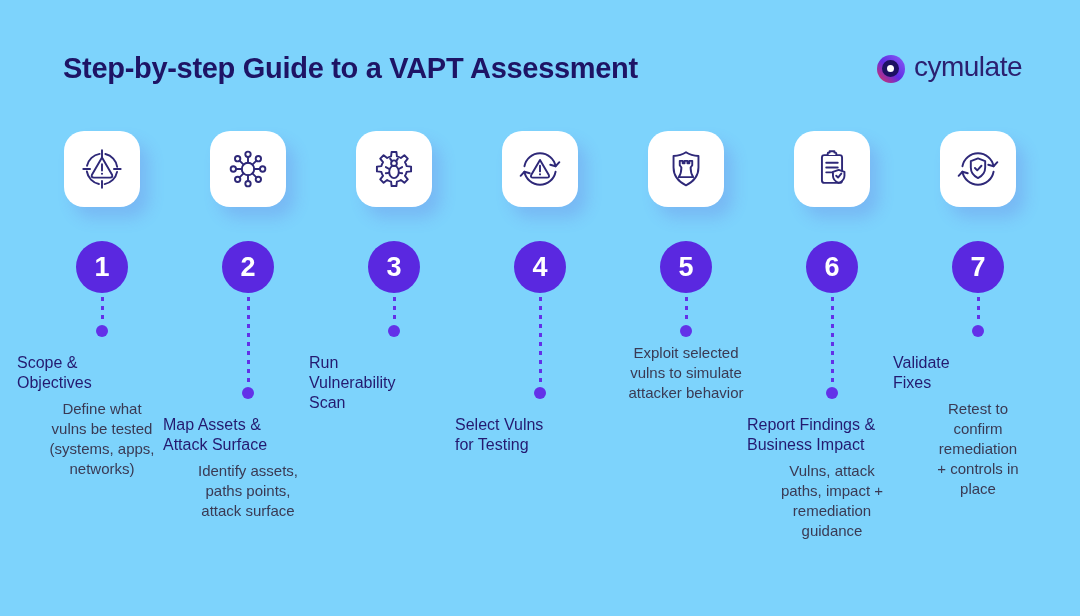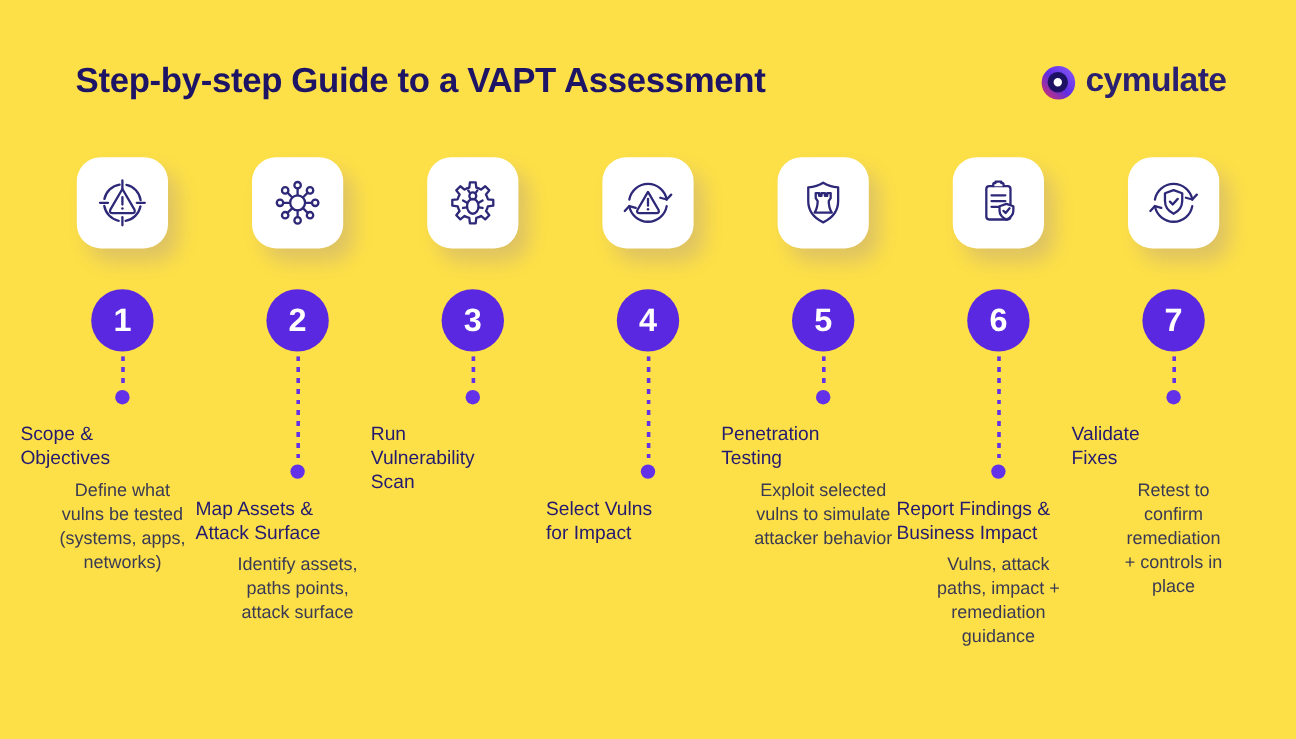--- a/index.html
+++ b/index.html
@@ -1,18 +1,18 @@
 <!DOCTYPE html>
 <html><head>
 <meta charset="utf-8">
 <style>
   html,body{margin:0;padding:0;}
   .canvas{
     width:1080px;height:616px;
-    background:#fde047;
+    background:#7dd3fc;
     font-family:"Liberation Sans", sans-serif;
     overflow:hidden;
     position:relative;
   }
   
   .header{
     display:flex;justify-content:space-between;align-items:center;
     padding:52px 58px 0 63px;
   }
   .title{
@@ -23,21 +23,21 @@
   .logo-mark{
     width:28px;height:28px;border-radius:50%;
     background:linear-gradient(45deg,#E03358 0%,#5F2CE4 48%,#8B5DF7 100%);
     display:flex;align-items:center;justify-content:center;
   }
   .logo-hole{
     width:7px;height:7px;background:#FFFFFF;border-radius:50%;
     border:5.5px solid #1D1163;
   }
   .logo-text{
-    font-size:28px;font-weight:700;color:#2B2070;letter-spacing:-0.5px;
+    font-size:28px;font-weight:400;color:#2B2070;letter-spacing:-0.5px;
     margin-top:-3px;
   }
   
   .steps{
     display:flex;
     padding:0 29px;
     margin-top:46px;
   }
   .step{
     width:146px;flex:0 0 146px;
@@ -197,37 +197,35 @@
           <line x1="24" y1="20.5" x2="24" y2="26.5"></line>
           <circle cx="24" cy="29.6" r="1.1" fill="#2E2878" stroke="none"></circle>
         </svg>
       </div>
       <div class="num-circle">4</div>
       <div class="connector long">
         <div class="dash"></div>
         <div class="enddot"></div>
       </div>
       <div class="step-title">Select Vulns
-for Impact</div>
+for Testing</div>
     </div>
 
     <div class="step">
       <div class="icon-card">
         <svg width="46" height="46" viewBox="0 0 48 48" fill="none" stroke="#2E2878" stroke-width="2" stroke-linecap="round" stroke-linejoin="round">
           <path d="M24 6.5 C27.5 8.8 32.5 10.2 37 10.5 V22.5 C37 31.5 31.5 37.5 24 41 C16.5 37.5 11 31.5 11 22.5 V10.5 C15.5 10.2 20.5 8.8 24 6.5 Z"></path>
           <path d="M17.5 20 V15.5 H20.5 V18 H22.5 V15.5 H25.5 V18 H27.5 V15.5 H30.5 V20 L28.8 22.5 C28.8 26.5 29.8 30 31.5 32.5 H16.5 C18.2 30 19.2 26.5 19.2 22.5 Z"></path>
         </svg>
       </div>
       <div class="num-circle">5</div>
       <div class="connector short">
         <div class="dash"></div>
         <div class="enddot"></div>
       </div>
-      <div class="step-title">Penetration
-Testing</div>
       <div class="step-desc">Exploit selected
 vulns to simulate
 attacker behavior</div>
     </div>
 
     <div class="step">
       <div class="icon-card">
         <svg width="46" height="46" viewBox="0 0 48 48" fill="none" stroke="#2E2878" stroke-width="2" stroke-linecap="round" stroke-linejoin="round">
           <rect x="13.5" y="9.5" width="21" height="29" rx="2.5"></rect>
           <path d="M19.5 9.5 V8 A1.2 1.2 0 0 1 20.7 6.8 H21.5 V5.5 H26.5 V6.8 H27.3 A1.2 1.2 0 0 1 28.5 8 V9.5" fill="#FFFFFF"></path>

